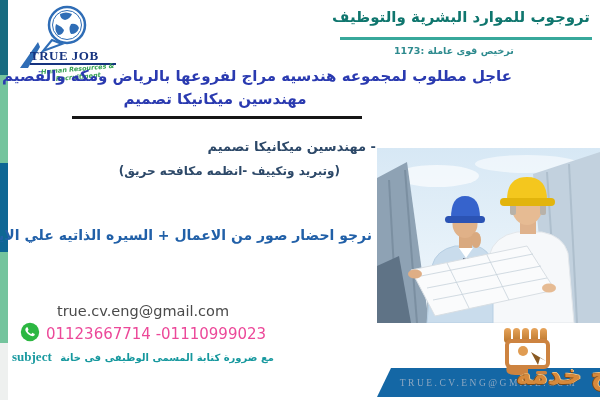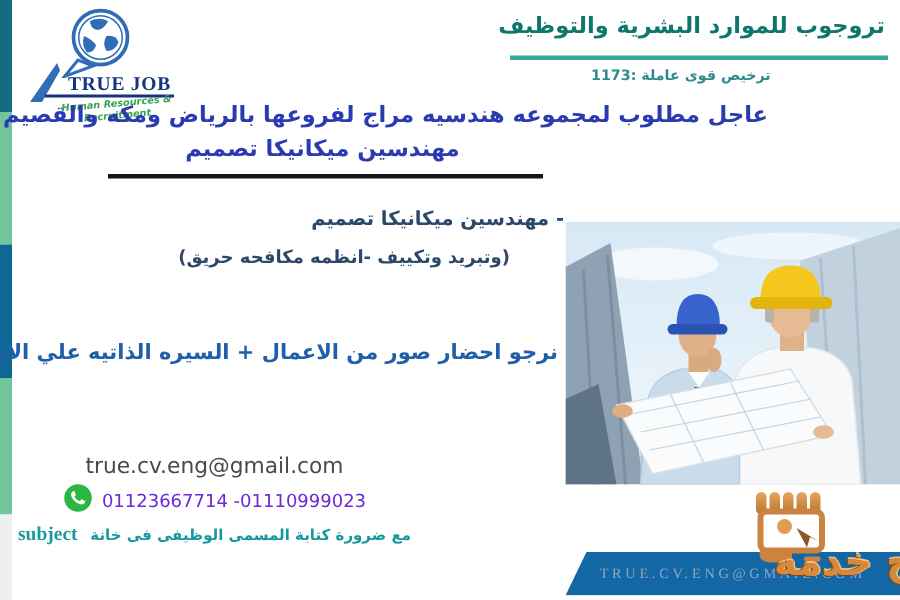--- a/index.html
+++ b/index.html
@@ -10,21 +10,21 @@
   .strip div{width:8px;}
   .s1{height:75px;background:#176b80;}
   .s2{height:88px;background:#74c49d;}
   .s3{height:89px;background:#0e6794;}
   .s4{height:91px;background:#74c49d;}
   .s5{height:57px;background:#eef0ef;}
   
   .logo{position:absolute;left:18px;top:4px;width:122px;height:74px;}
   .logo-pin{position:absolute;left:20px;top:0;}
   .logo-swoosh{position:absolute;left:2px;top:38px;}
-  .logo-name{position:absolute;left:12px;top:44px;width:84px;text-align:right;
+  .logo-name{position:absolute;left:12px;top:44px;width:84px;text-align:left;
              font-family:"Liberation Serif",serif;font-weight:bold;font-size:13px;
              color:#16337f;letter-spacing:.5px;}
   .logo-rule{position:absolute;left:12px;top:59px;width:86px;height:2px;background:#16337f;}
   .logo-tagline{position:absolute;left:0;top:61px;width:120px;text-align:center;
                 font-size:6.5px;font-weight:bold;font-style:italic;color:#38a254;
                 transform:rotate(-5deg);}
   
   .header-title{position:absolute;right:10px;top:8px;direction:rtl;
                 font-weight:bold;font-size:15px;color:#0f766e;}
   .header-rule{position:absolute;left:340px;top:37px;width:252px;height:2.5px;background:#38a89b;}
@@ -46,21 +46,21 @@
   .b-note{position:absolute;right:228px;top:227px;direction:rtl;font-weight:bold;
           font-size:14px;color:#2160a8;white-space:nowrap;}
   
   .photo{position:absolute;left:377px;top:148px;width:223px;height:175px;}
   
   .contact{position:absolute;left:10px;top:303px;width:266px;text-align:center;}
   .c-send{direction:rtl;font-weight:bold;font-size:11.5px;color:#16989e;margin-bottom:3px;}
   .c-email{font-size:14.5px;color:#4a4a4a;margin-bottom:3px;}
   .c-hours{direction:rtl;font-weight:bold;font-size:10px;color:#16989e;margin-bottom:4px;}
   .c-phone{display:flex;align-items:center;justify-content:center;gap:6px;
-           font-size:12px;color:#6d28d9;margin-bottom:3px;}
+           font-size:15px;color:#ec4899;margin-bottom:3px;}
   .c-subject{direction:rtl;font-weight:bold;font-size:10px;color:#16989e;}
   .c-subject .subj-word{font-family:"Liberation Serif",serif;font-weight:bold;
                         font-size:13px;color:#1a9aa0;margin-right:5px;}
   
   .banner{position:absolute;left:377px;top:368px;width:223px;height:29px;background:#1467a5;
           clip-path:polygon(14px 0,100% 0,100% 100%,0 100%);
           display:flex;align-items:center;justify-content:center;}
   .banner-text{font-family:"Liberation Serif",serif;font-size:9.5px;letter-spacing:2.5px;
                color:#8ea8c2;}
   

